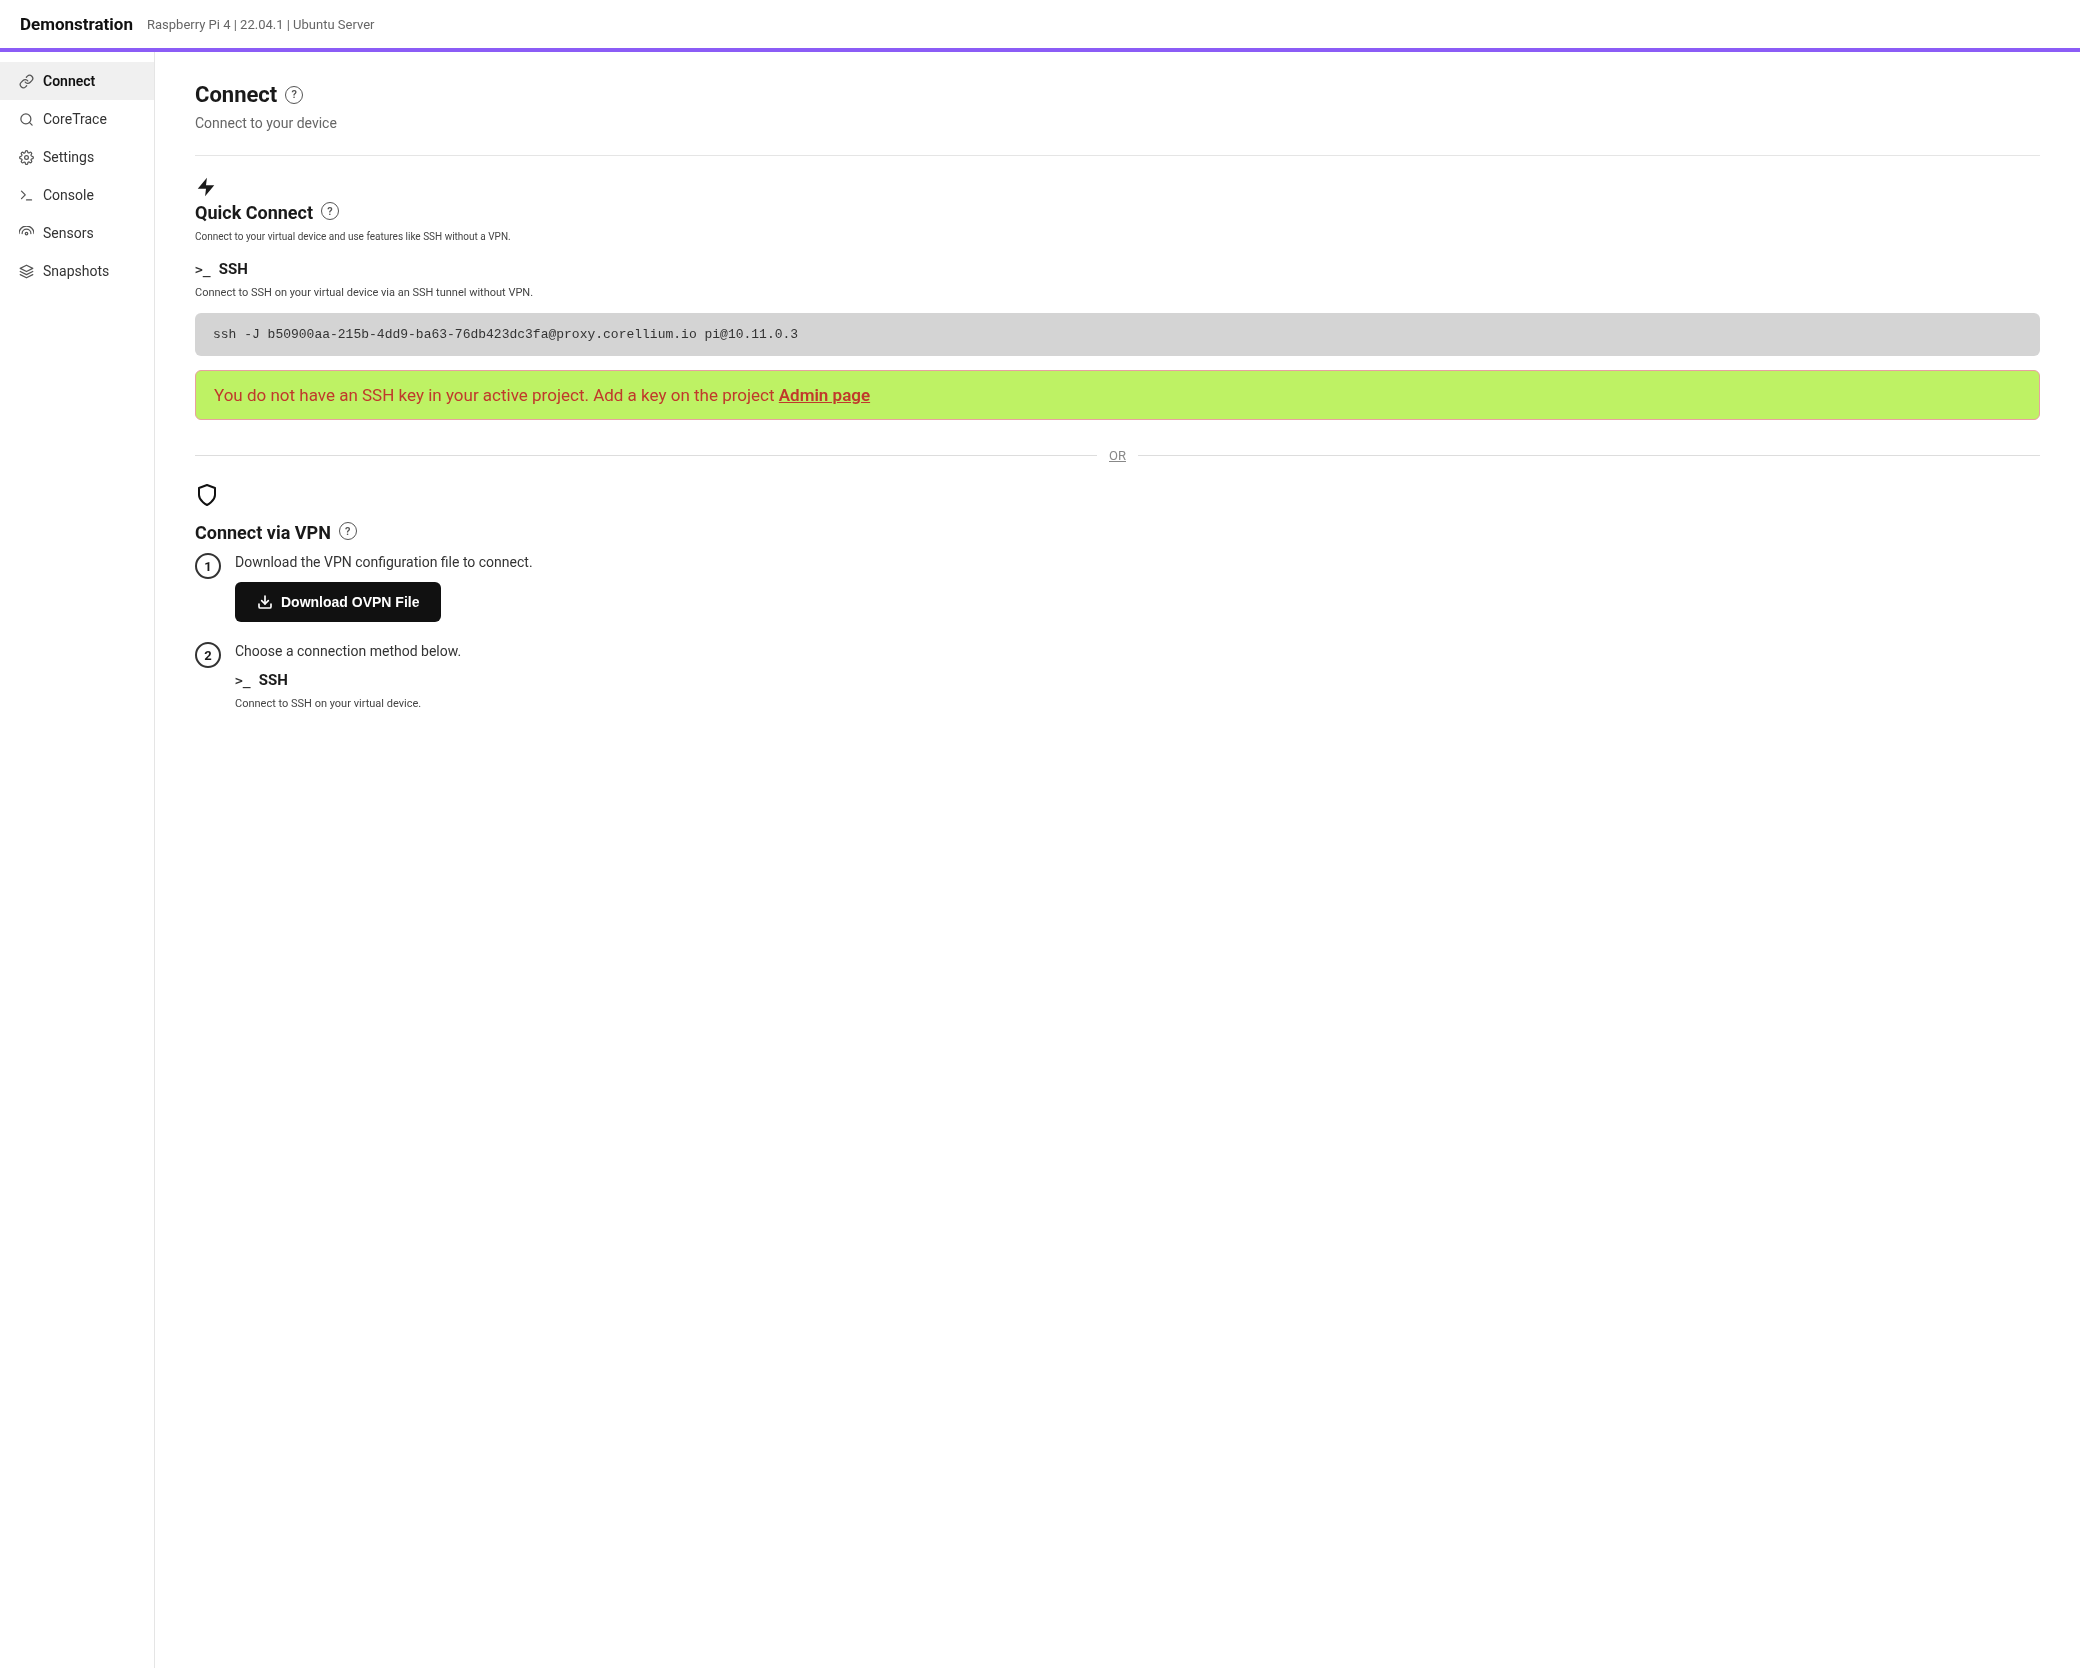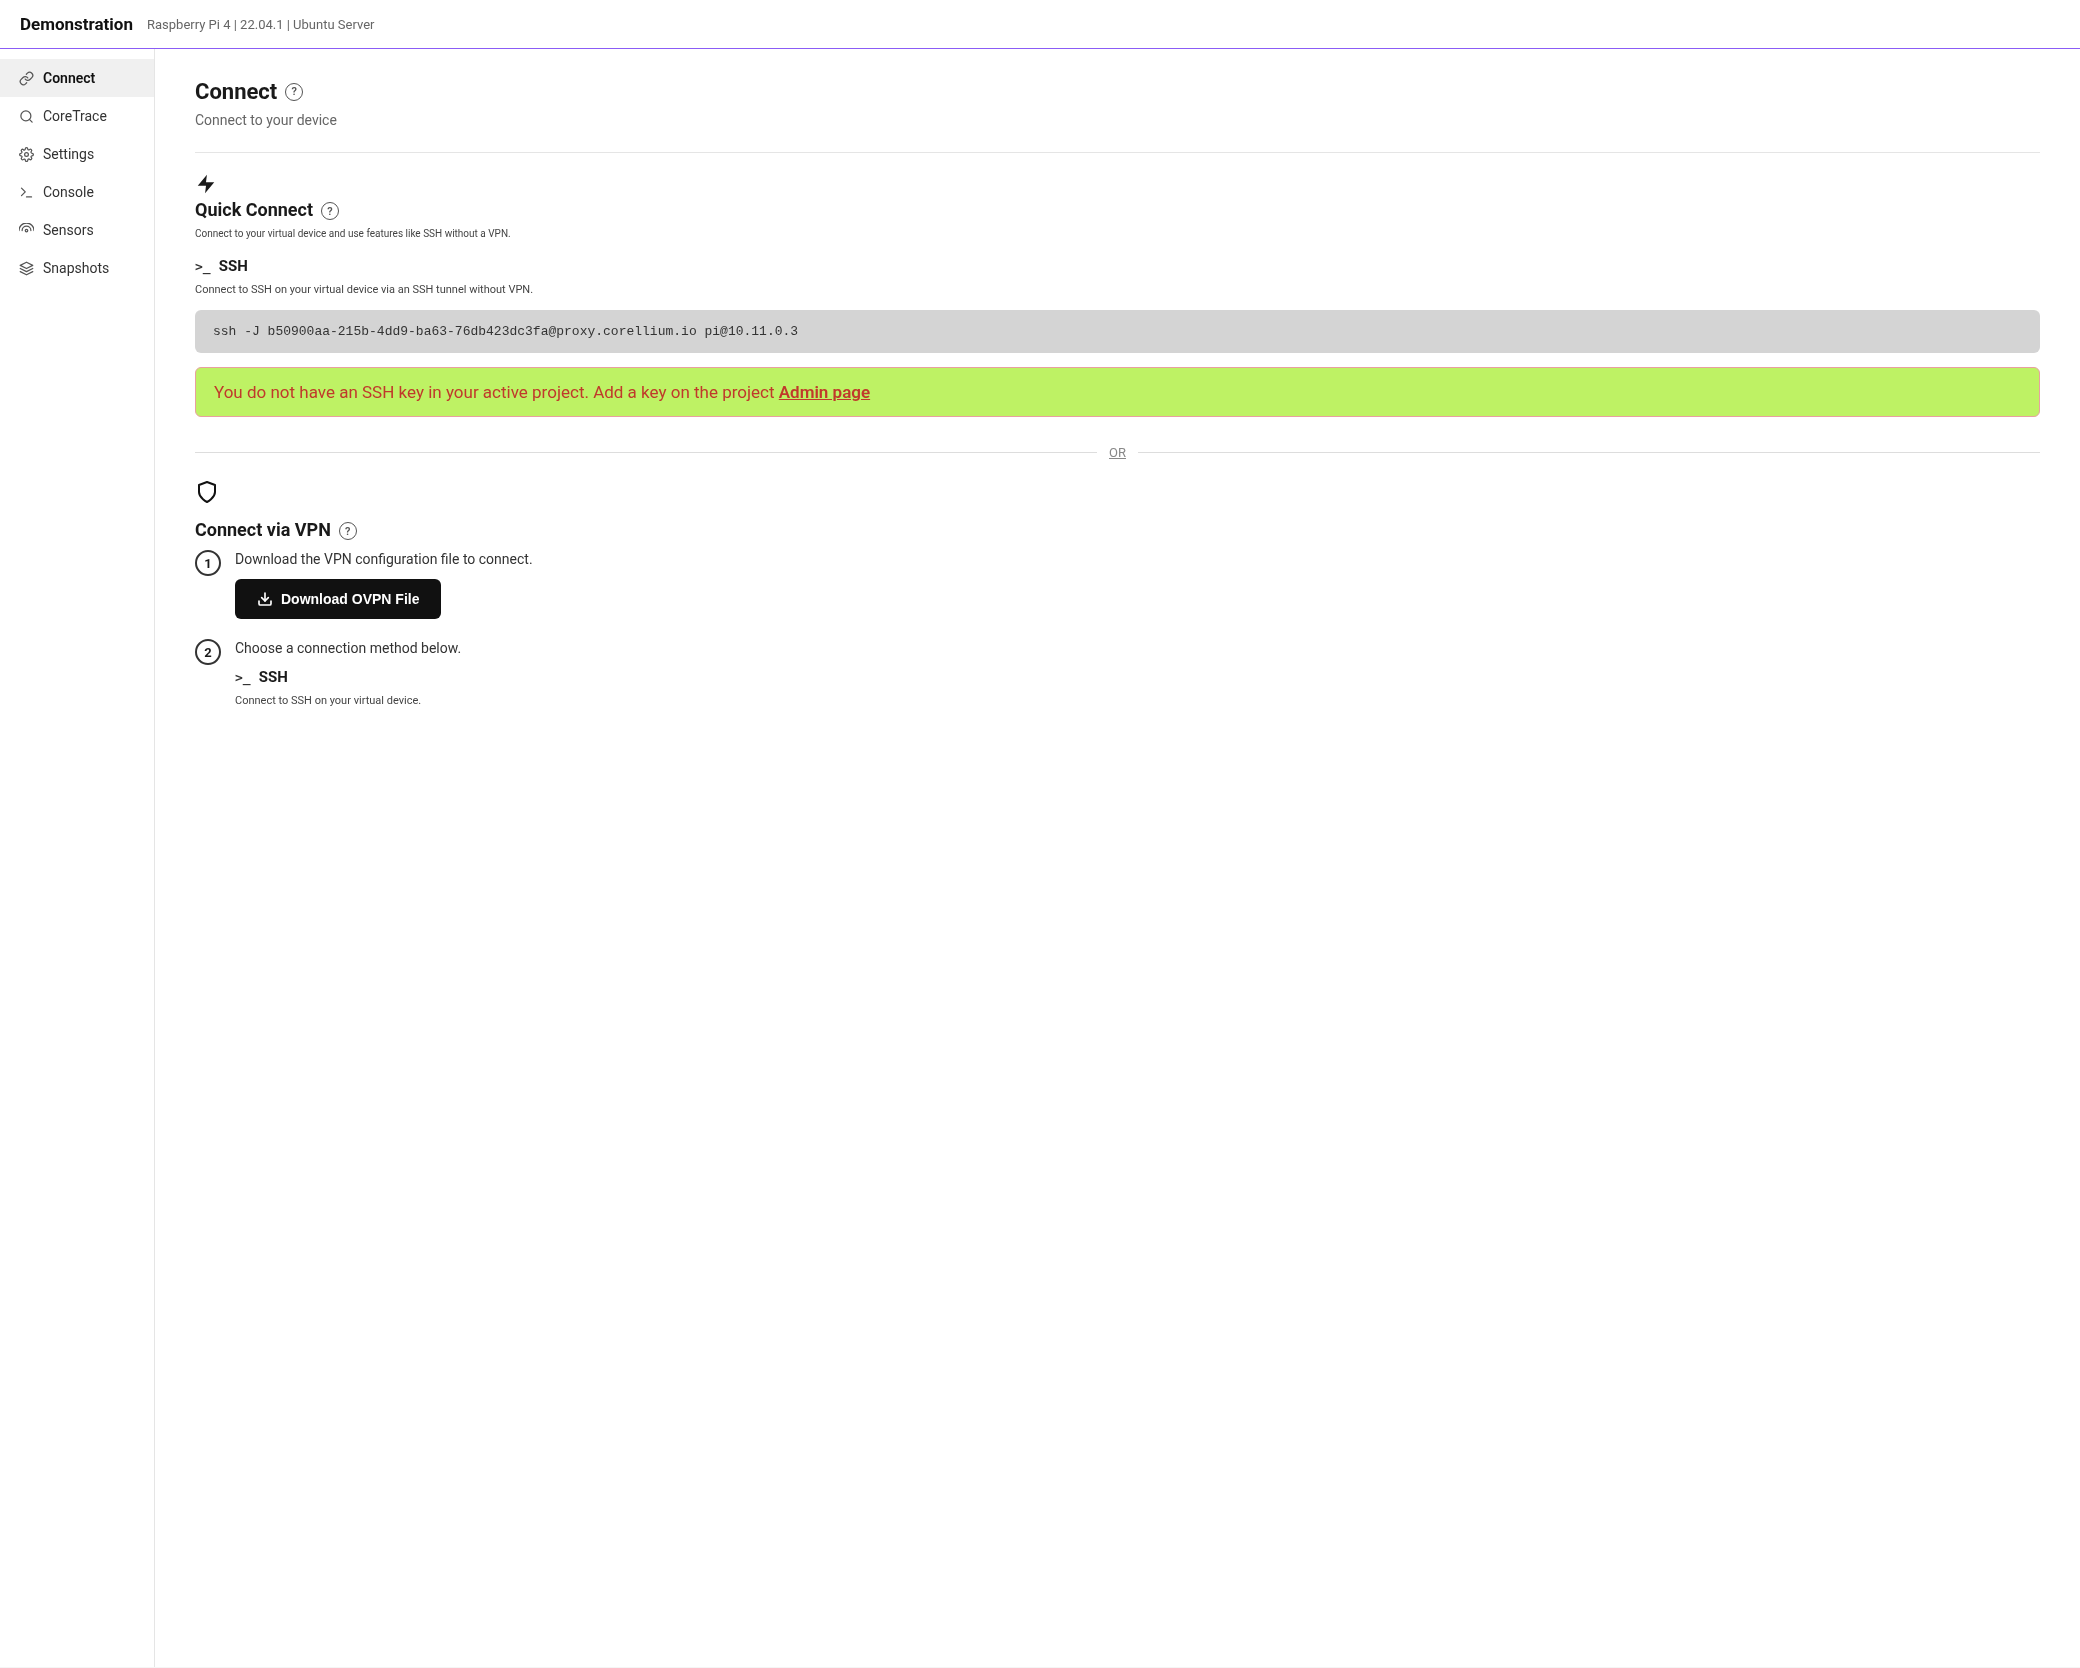--- a/index.html
+++ b/index.html
@@ -9,21 +9,21 @@
       color: #1a1a1a;
       font-size: 15px;
     }
 
     
     .header {
       display: flex;
       align-items: center;
       padding: 14px 20px;
       background: #fff;
-      border-bottom: 1px solid #8b5cf6;
+      border-bottom: 4px solid #8b5cf6;
       gap: 12px;
     }
     .header-title {
       font-weight: 700;
       font-size: 17px;
       color: #111;
     }
     .header-meta {
       font-size: 13px;
       color: #666;
@@ -117,21 +117,21 @@
       cursor: pointer;
       flex-shrink: 0;
     }
 
     
     .section {
       margin-bottom: 28px;
     }
     .section-title {
       display: flex;
-      align-items: flex-end;
+      align-items: flex-start;
       gap: 8px;
       margin-bottom: 8px;
     }
     .section-title h2 {
       font-size: 18px;
       font-weight: 700;
     }
     .section-desc {
       font-size: 10px;
       color: #444;

